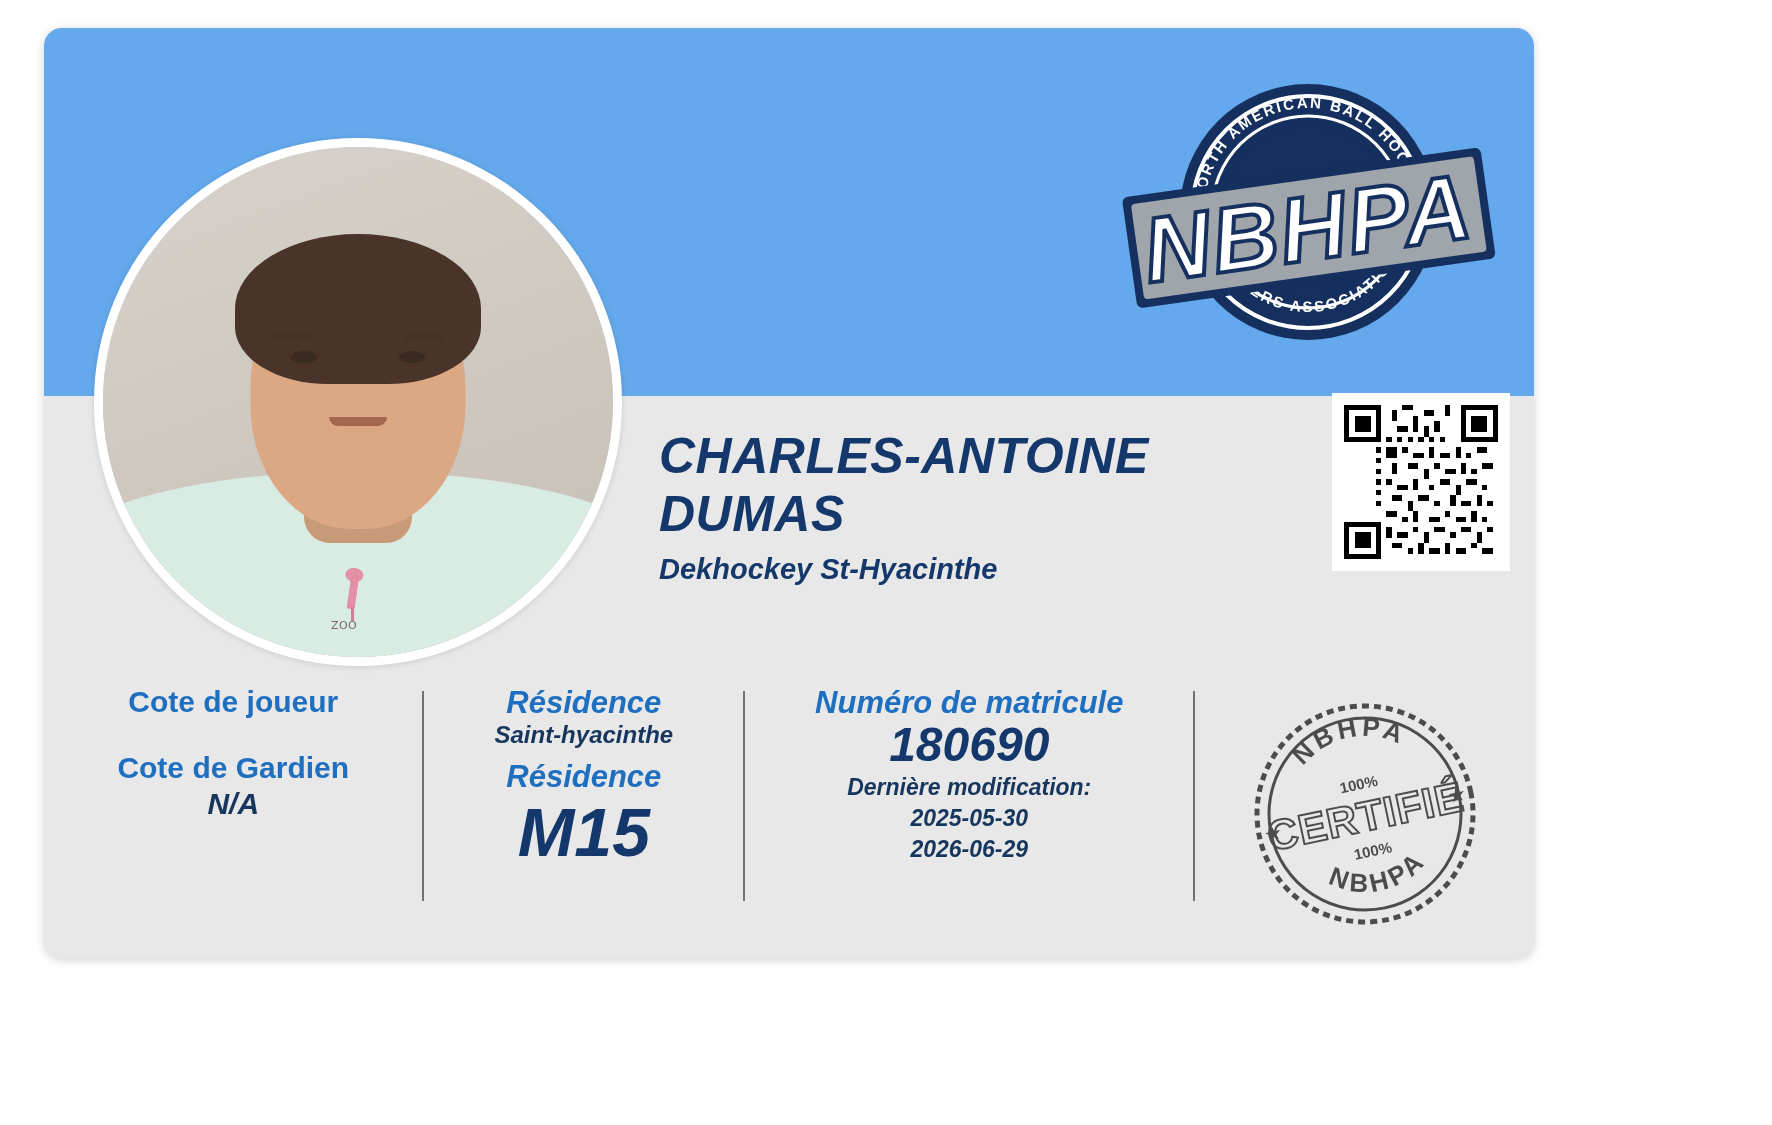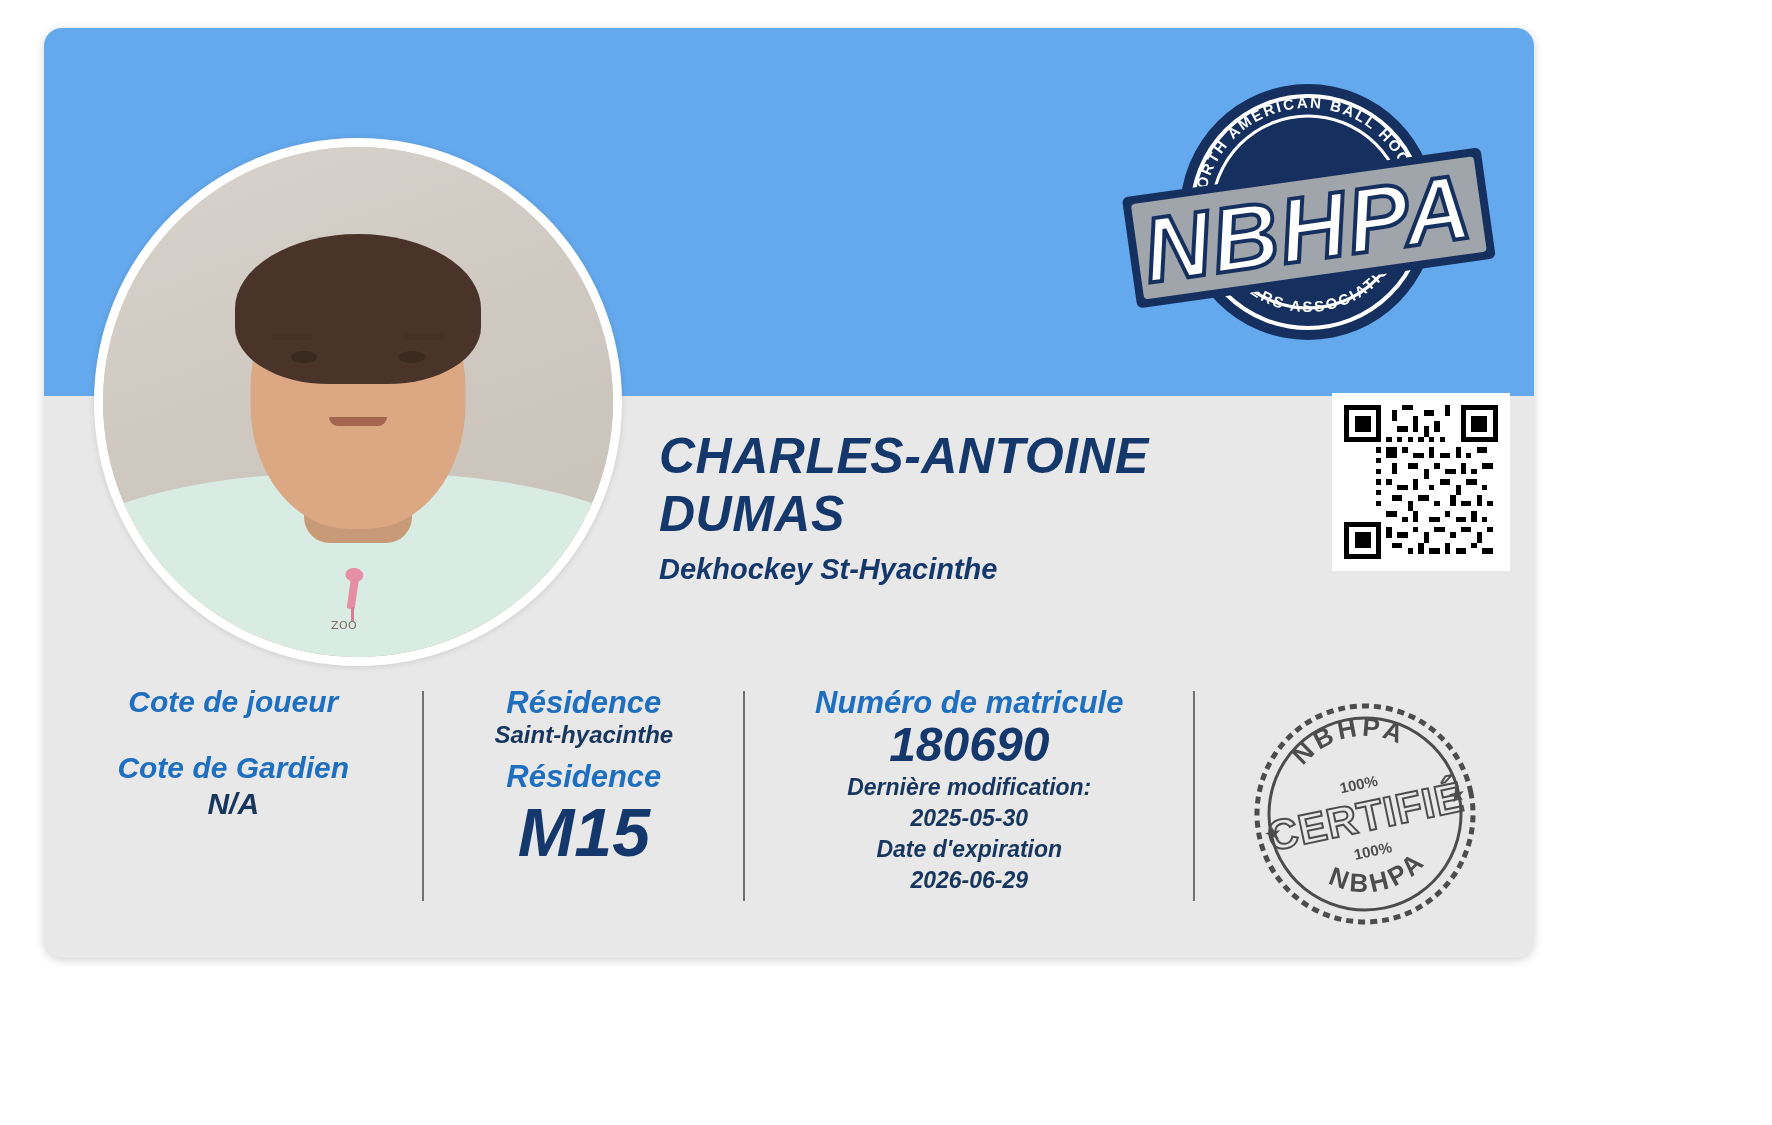--- a/index.html
+++ b/index.html
@@ -234,21 +234,20 @@
     width: 2px;
     height: 210px;
     background: #4a4a4a;
     margin-top: 18px;
     opacity: .75;
   }
 
   .lbl {
     font-size: 30px;
     font-weight: bold;
-    font-style: italic;
     color: #1e6fc0;
   }
   .val {
     font-size: 30px;
     font-weight: bold;
     font-style: italic;
     color: #17365d;
     margin-top: 2px;
   }
   .lbl-sm {
@@ -478,21 +477,20 @@
       <div class="val-big">M15</div>
     </div>
 
     <div class="divider"></div>
 
     <div class="col c3">
       <div class="lbl-blue-lg">Numéro de matricule</div>
       <div class="matricule-num">180690</div>
       <div class="meta">Dernière modification:</div>
       <div class="meta" style="margin-top:0">2025-05-30</div>
-      <div class="meta" style="margin-top:0">Date d'expiration</div>
       <div class="meta" style="margin-top:0">2026-06-29</div>
     </div>
 
     <div class="divider"></div>
 
     <div class="col c4">
       <div class="stamp">
         <svg viewBox="0 0 250 250" width="250" height="250">
           <g transform="rotate(-12 125 125)">
             <circle cx="125" cy="125" r="108" fill="none" stroke="#2b2b2b" stroke-width="5" stroke-dasharray="7 5"></circle>

